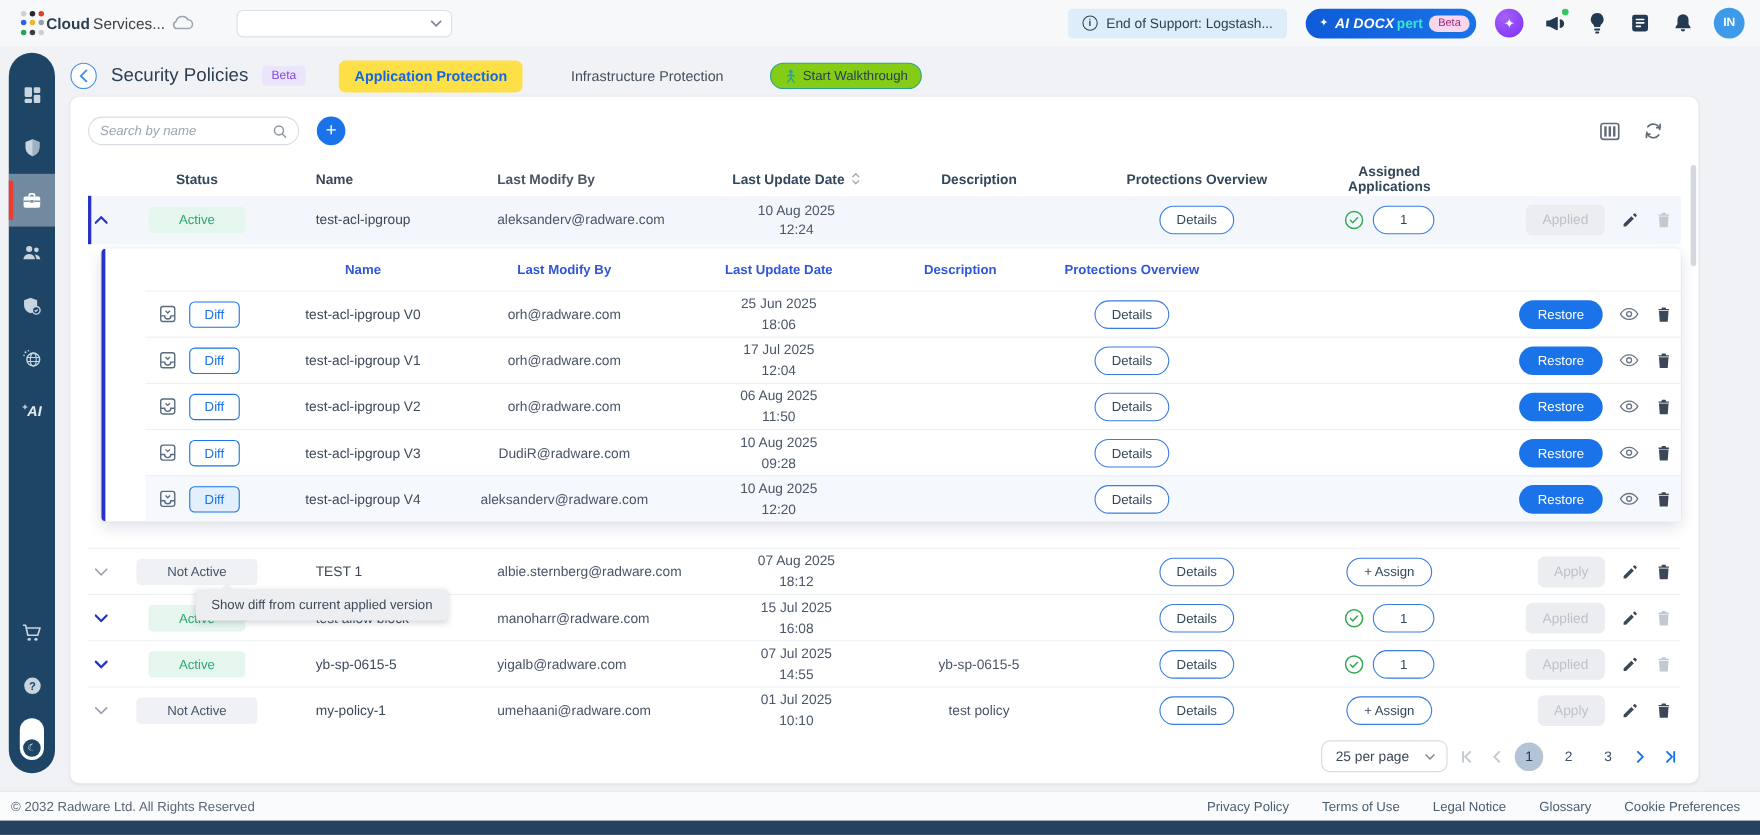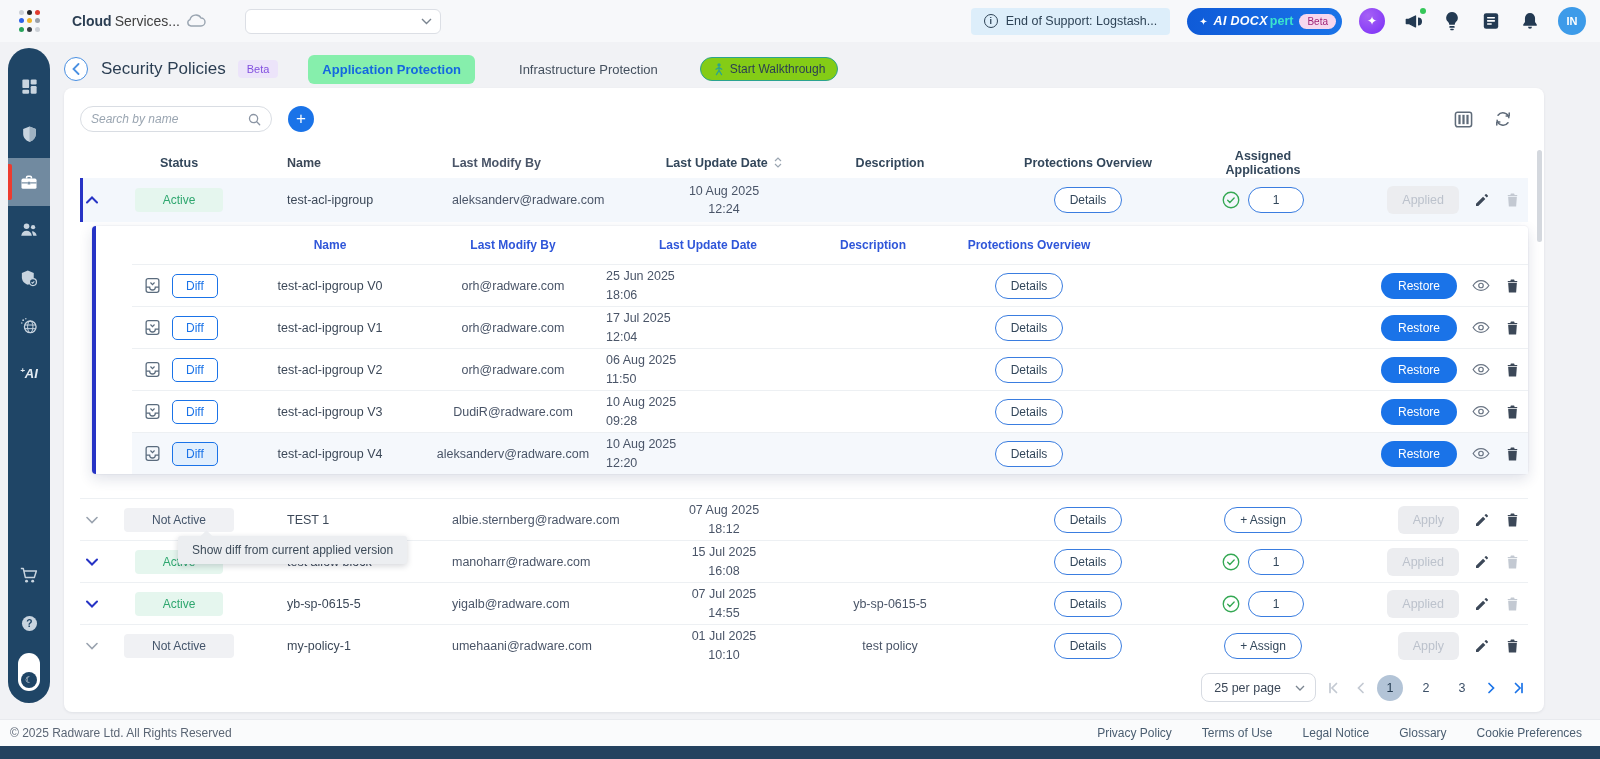--- a/index.html
+++ b/index.html
@@ -7,21 +7,21 @@
   body {
     font-family: "Liberation Sans", sans-serif;
     background:#f1f2f5; color:#44505e; font-size:12.5px;
     position:relative;
   }
   
   .topbar { position:absolute; top:0; left:0; width:1600px; height:42px;
     background:#f7f8fa; display:flex; align-items:center; padding:0 14px; }
   .logo-dots { width:24px; height:24px; display:grid; grid-template-columns:repeat(3,6px); grid-gap:2px; align-items:center; justify-items:center; margin-left:4px;}
   .logo-dots i { width:5px; height:5px; border-radius:50%; display:block; }
-  .brand { margin-left:30px; font-size:14px; color:#2b3e52; display:flex; align-items:center; gap:3px; }
+  .brand { font-size:14px; color:#2b3e52; display:flex; align-items:center; gap:3px; }
   .brand b { font-weight:700; } .brand span.light { color:#404040; font-weight:400; }
   .cloud-glyph { color:#9aa5b1; margin-left:2px; }
   .account-select { margin-left:38px; width:196px; height:25px; background:#fff;
     border:1px solid #dcdfe5; border-radius:6px; display:flex; align-items:center;
     justify-content:flex-end; padding:0 8px; color:#7a8490; }
   .top-right { margin-left:auto; display:flex; align-items:center; gap:17px; }
   .notice-pill { background:#ddeefa; border-radius:4px; height:27px; display:flex;
     align-items:center; gap:8px; padding:0 13px; color:#2e4356; font-size:12.5px; }
   .info-ic { width:14px; height:14px; border:1.3px solid #2e4356; border-radius:50%;
     display:flex; align-items:center; justify-content:center; font-size:9px; font-weight:700; color:#2e4356;}
@@ -60,21 +60,21 @@
     color:#fff; font-size:9px; display:flex; align-items:center; justify-content:center; }
   
   .page-header { position:absolute; left:64px; top:54px; right:49px; height:30px;
     display:flex; align-items:center; }
   .back-btn { width:24px; height:24px; border-radius:50%; border:1.5px solid #4a90e2;
     background:#fff; color:#4a90e2; display:flex; align-items:center; justify-content:center; cursor:pointer; }
   .page-title { margin-left:13px; font-size:17px; color:#2b3e52; font-weight:500; }
   .beta-badge { margin-left:12px; background:#ece4fa; color:#8250df; font-size:11px;
     border-radius:4px; padding:3px 9px; }
   .tab { margin-left:30px; font-size:13px; color:#44505e; padding:7px 14px; border-radius:6px; cursor:pointer; }
-  .tab.active { background:#86efac; color:#1567e0; font-weight:700; }
+  .tab.active { background:#fde047; color:#1567e0; font-weight:700; }
   .walkthrough-btn { margin-left:28px; height:24px; border:1.5px solid #2ba390;
     border-radius:13px; background:#84cc16; color:#2b3e52; font-size:12px; display:flex;
     align-items:center; gap:6px; padding:0 12px; cursor:pointer; }
   
   .card { position:absolute; left:64px; top:88px; width:1480px; height:624px;
     background:#fff; border-radius:8px; box-shadow:0 1px 3px rgba(16,30,54,.08); }
   .toolbar { display:flex; align-items:center; padding:18px 16px 0; }
   .search-box { width:192px; height:26px; border:1px solid #d9dde3; border-radius:14px;
     display:flex; align-items:center; padding:0 10px; background:#fff; }
   .search-box input { border:none; outline:none; flex:1; font-size:12px;
@@ -117,21 +117,21 @@
   .panel { margin:4px 0 24px 12px; border-left:4px solid #2633c5; border-radius:4px;
     background:#fff; box-shadow:0 5px 14px rgba(30,40,90,.14), 0 0 0 1px rgba(30,40,90,.03);
     padding-left:36px; }
   .vhead, .vrow { display:grid;
     grid-template-columns:40px 68px 180px 186px 204px 126px 186px 1fr; align-items:center; }
   .vhead { height:38px; color:#2f56d9; font-size:12px; font-weight:700; }
   .vrow { height:42px; border-top:1px solid #edf0f3; }
   .vrow.highlight { background:#f5f8fc; }
   .vrow .c-vname, .vhead .c-vname { text-align:center; color:#3c4858; }
   .vrow .c-vmod { text-align:center; color:#4a5568; }
-  .vrow .c-vdate { line-height:1.45; color:#4a5568; }
+  .vrow .c-vdate { text-align:center; line-height:1.45; color:#4a5568; }
   .vhead > div { text-align:center; }
   .btn-diff { border:1.5px solid #1a73e8; color:#1a73e8; background:#fff; border-radius:5px;
     padding:4px 13px; font-size:12px; cursor:pointer; font-family:"Liberation Sans",sans-serif; }
   .btn-diff.hovered { background:#e2effd; }
   .btn-restore { background:#1a73e8; color:#fff; border:none; border-radius:14px;
     padding:6px 17px; font-size:12px; cursor:pointer; font-family:"Liberation Sans",sans-serif; }
   .v-act { display:flex; align-items:center; justify-content:flex-end; gap:15px; padding-right:8px; }
   .v-icon-cell { display:flex; justify-content:center; color:#5a6b7d; }
   .v-details-cell { text-align:center; }
   
@@ -769,21 +769,21 @@
           <path d="M5.5 1.5L10 6l-4.5 4.5" fill="none" stroke="#1a73e8" stroke-width="1.7" stroke-linecap="round"></path>
           <path d="M12 1.5v9" stroke="#1a73e8" stroke-width="1.7" stroke-linecap="round"></path>
         </svg>
       </button>
   </div>
 
   <div class="scroll-thumb"></div>
 </main>
 
 <footer class="footer">
-  <span>© 2025 Radware Ltd. All Rights Reserved</span>
+  <span>© 2032 Radware Ltd. All Rights Reserved</span>
   <div class="footer-links">
     <span>Privacy Policy</span>
     <span>Terms of Use</span>
     <span>Legal Notice</span>
     <span>Glossary</span>
     <span>Cookie Preferences</span>
   </div>
 </footer>
 <div class="bottom-strip"></div>
 

